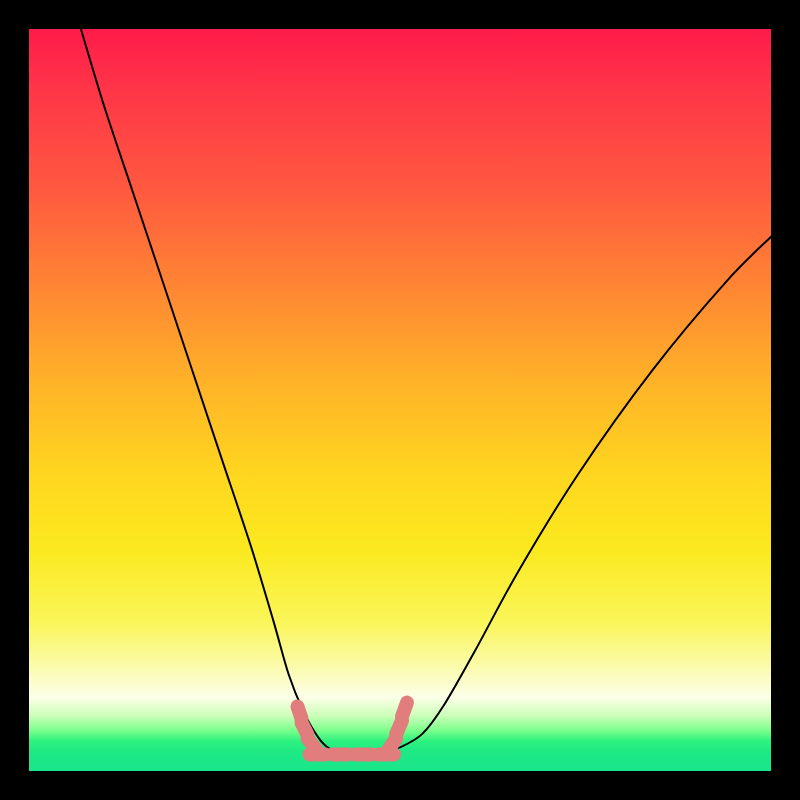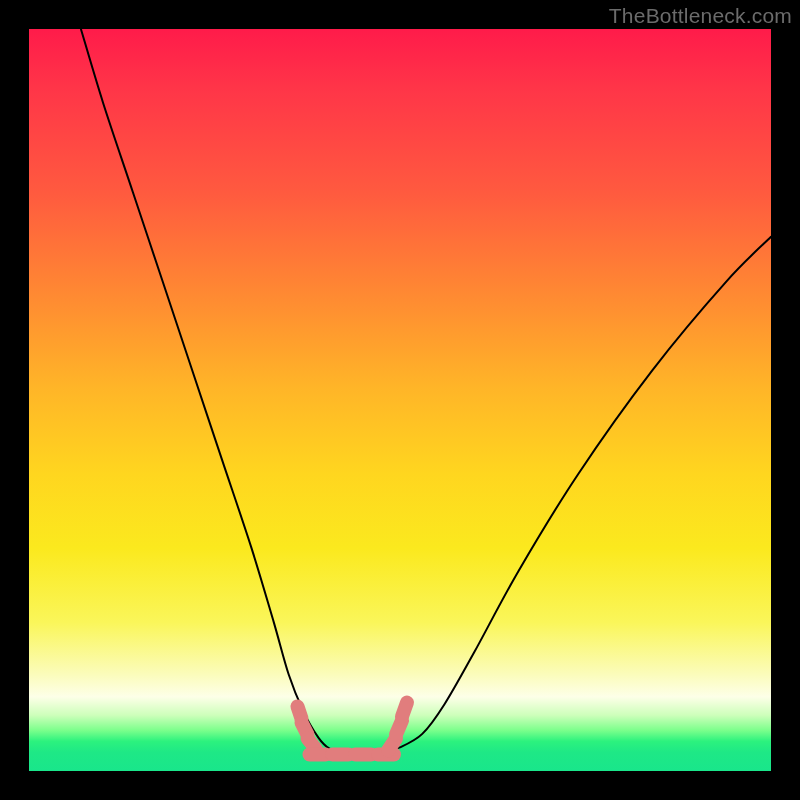--- a/index.html
+++ b/index.html
@@ -72,21 +72,20 @@
     stroke: #e17d7d;
     stroke-width: 14;
     stroke-linecap: round;
     fill: none;
   }
 </style>
 </head>
 <body>
 
 <div class="frame">
-  <div class="watermark">TheBottleneck.com</div>
 
   <div class="plot-area">
     <svg class="curve" viewBox="0 0 742 742">
 
       <path id="main-curve" class="curve-path" d="M 51.9 0.0 C 55.5 11.9, 65.9 48.1, 74.2 74.2 C 82.5 100.3, 94.4 134.7, 103.9 163.2 C 113.4 191.7, 124.1 223.8, 133.6 252.3 C 143.1 280.8, 153.7 312.8, 163.2 341.3 C 172.7 369.8, 183.4 401.9, 192.9 430.4 C 202.4 458.9, 214.3 493.3, 222.6 519.4 C 230.9 545.5, 238.9 573.4, 244.9 593.6 C 250.8 613.8, 255.0 631.3, 259.7 645.5 C 264.4 659.8, 269.8 672.5, 274.5 682.6 C 279.3 692.7, 285.2 702.7, 289.4 708.6 C 293.5 714.5, 296.9 717.4, 300.5 719.7 C 304.1 722.1, 306.3 722.9, 311.6 723.5 C 317.0 724.0, 326.8 723.8, 333.9 723.5 C 341.0 723.1, 350.2 722.1, 356.2 721.2 C 362.1 720.4, 365.1 720.9, 371.0 718.3 C 376.9 715.6, 386.1 711.8, 393.3 704.9 C 400.4 698.0, 407.2 688.3, 415.5 675.2 C 423.8 662.2, 433.3 644.6, 445.2 623.3 C 457.1 601.9, 473.1 570.2, 489.7 541.7 C 506.3 513.2, 527.7 477.3, 549.1 445.2 C 570.4 413.1, 599.5 372.2, 623.3 341.3 C 647.0 310.5, 678.5 273.6, 697.5 252.3 C 716.5 230.9, 734.9 214.9, 742.0 207.8"></path>
 
       <g id="tick-group">
           <line x1="268.5" y1="677.5" x2="272.5" y2="689.5" class="tick"></line>
           <line x1="272.5" y1="693.5" x2="278.5" y2="705.5" class="tick"></line>
           <line x1="278.5" y1="709.5" x2="286.5" y2="719.5" class="tick"></line>

